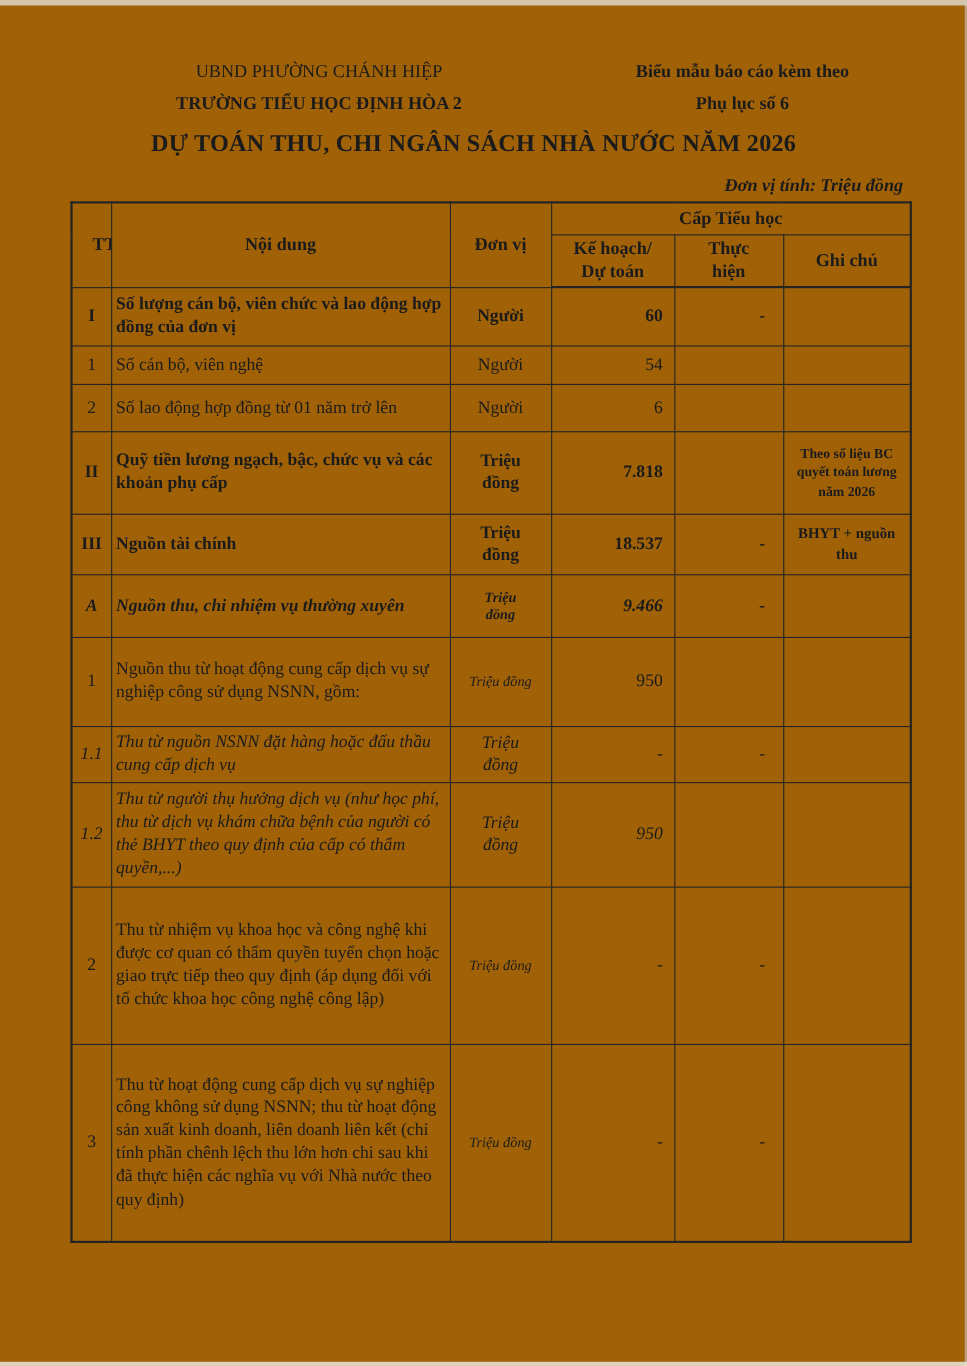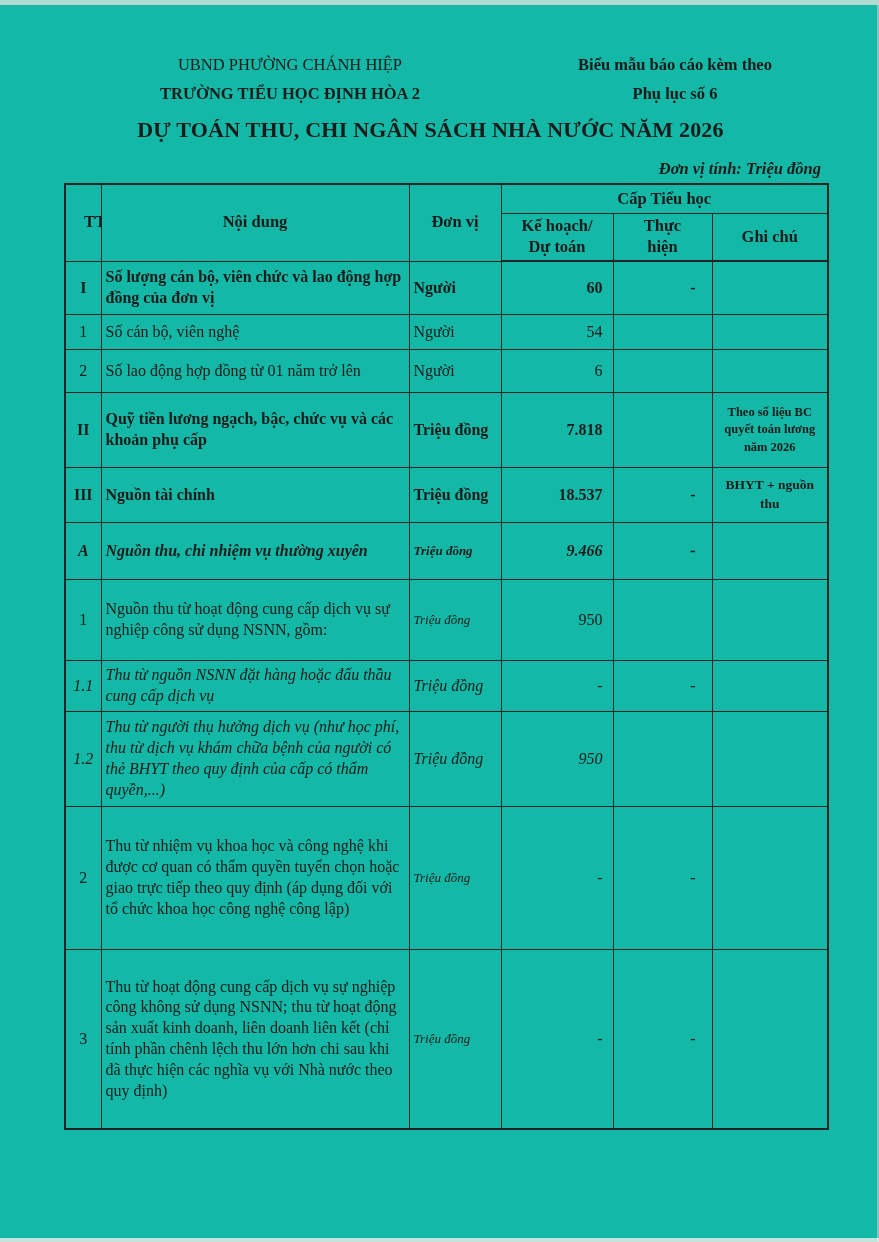--- a/index.html
+++ b/index.html
@@ -1,20 +1,20 @@
 <!DOCTYPE html>
 <html><head>
 <meta charset="utf-8">
 <style>
   html, body { margin: 0; padding: 0; background: #ffffff; }
   .page {
     position: relative;
     width: 879px;
     height: 1242px;
-    background: #14b8a6;
+    background: #a16207;
     overflow: hidden;
     font-family: "Liberation Serif", "DejaVu Serif", serif;
     color: #1b1b1b;
   }
   .scan-edge-top {
     position: absolute; top: 0; left: 0; right: 0; height: 5px;
     background: #e3e7e1; opacity: .75;
   }
   .scan-edge-right {
     position: absolute; top: 0; right: 0; bottom: 0; width: 2px;
@@ -54,21 +54,21 @@
     vertical-align: middle;
     overflow: hidden;
   }
   thead th { font-weight: 700; font-size: 16.5px; line-height: 1.25; padding: 1px 18px; }
   thead tr.h1 th { height: 26px; }
   thead tr.h2 th { height: 44px; }
   thead th.b-heavy { border-bottom-width: 2px; }
   td { font-size: 16px; }
   .c-tt      { text-align: center; padding: 1px 2px; }
   .c-content { text-align: left; padding: 2px 4px; line-height: 1.3; }
-  .c-unit    { text-align: left; padding: 1px 4px; line-height: 1.25; }
+  .c-unit    { text-align: center; padding: 1px 16px; line-height: 1.25; }
   .c-plan    { text-align: right; padding: 1px 10px 1px 2px; }
   .c-actual  { text-align: right; padding: 1px 16px 1px 2px; }
   .c-note    { text-align: center; padding: 2px 4px; line-height: 1.4; border-radius: 13px; }
   tr.r-bold td { font-weight: 700; }
   tr.r-bold-italic td { font-weight: 700; font-style: italic; }
   tr.r-italic td { font-style: italic; }
   td.unit-small { font-weight: 400; font-style: italic; font-size: 13px; }
   td.note-small { font-weight: 400; font-size: 12.5px; }
   td.note-bold-small { font-weight: 700; font-size: 13.5px; }
   

